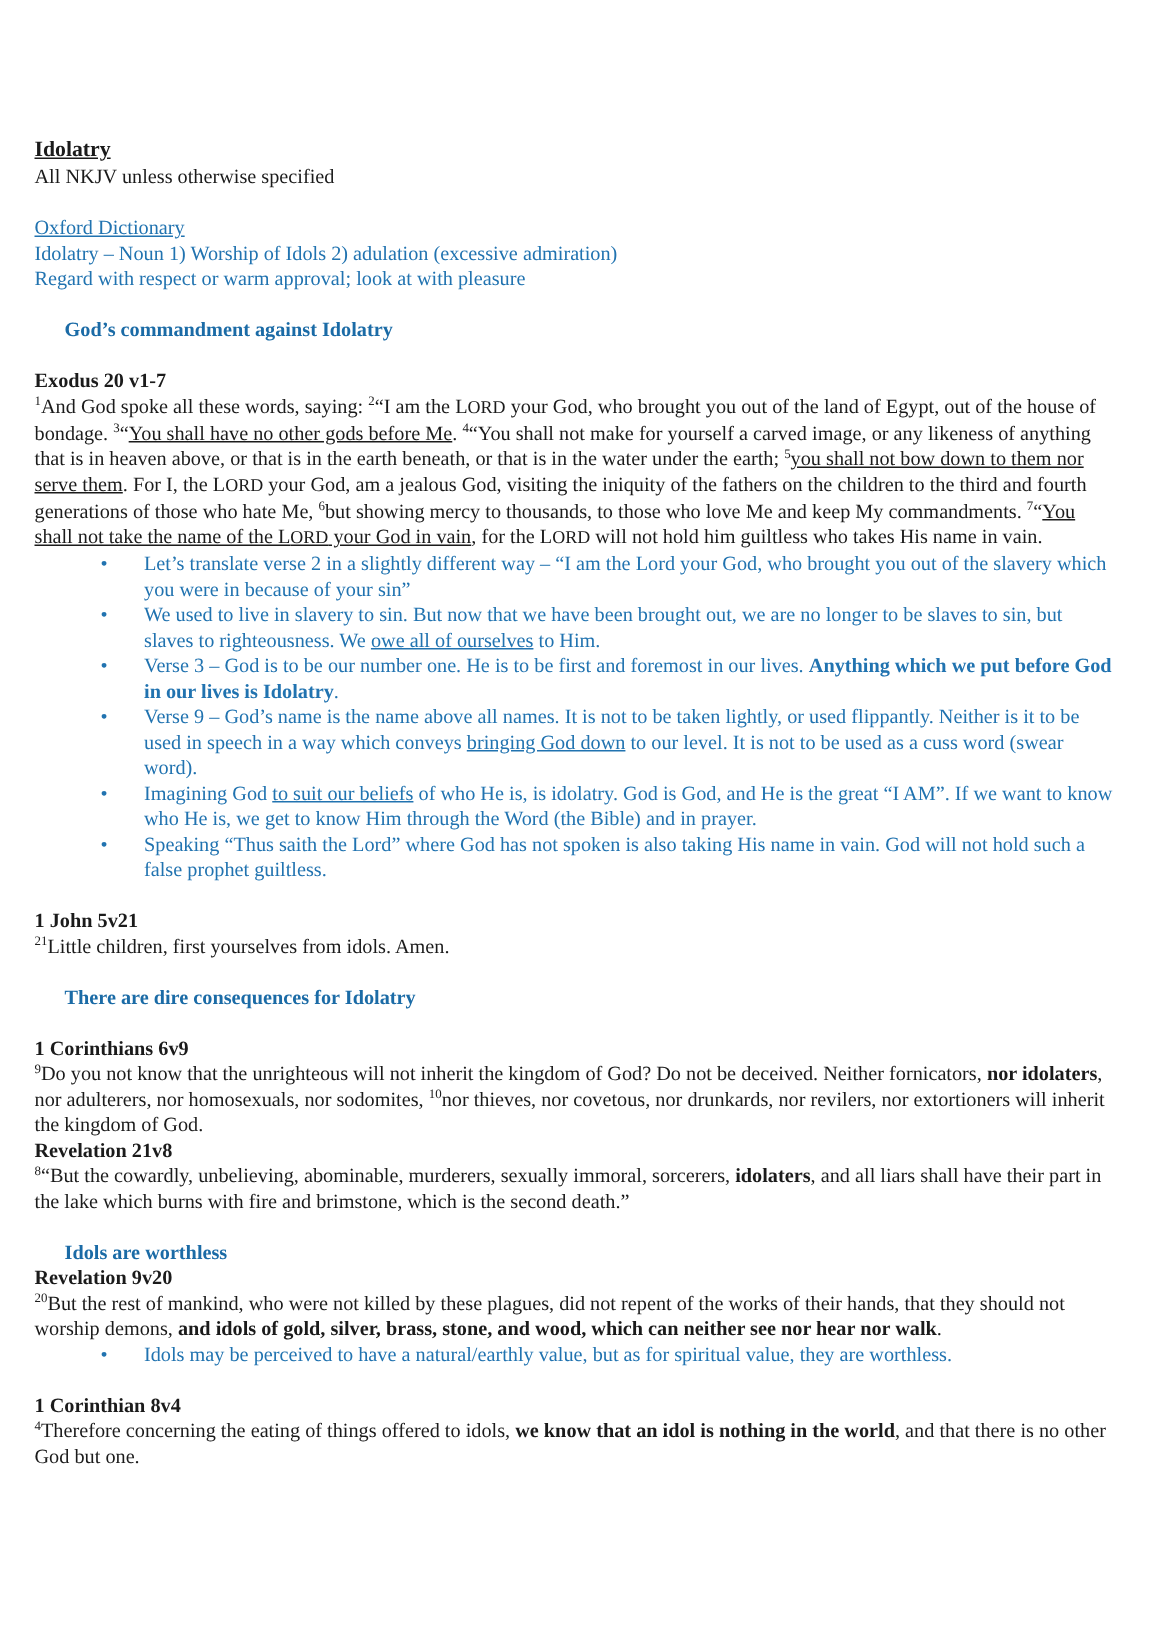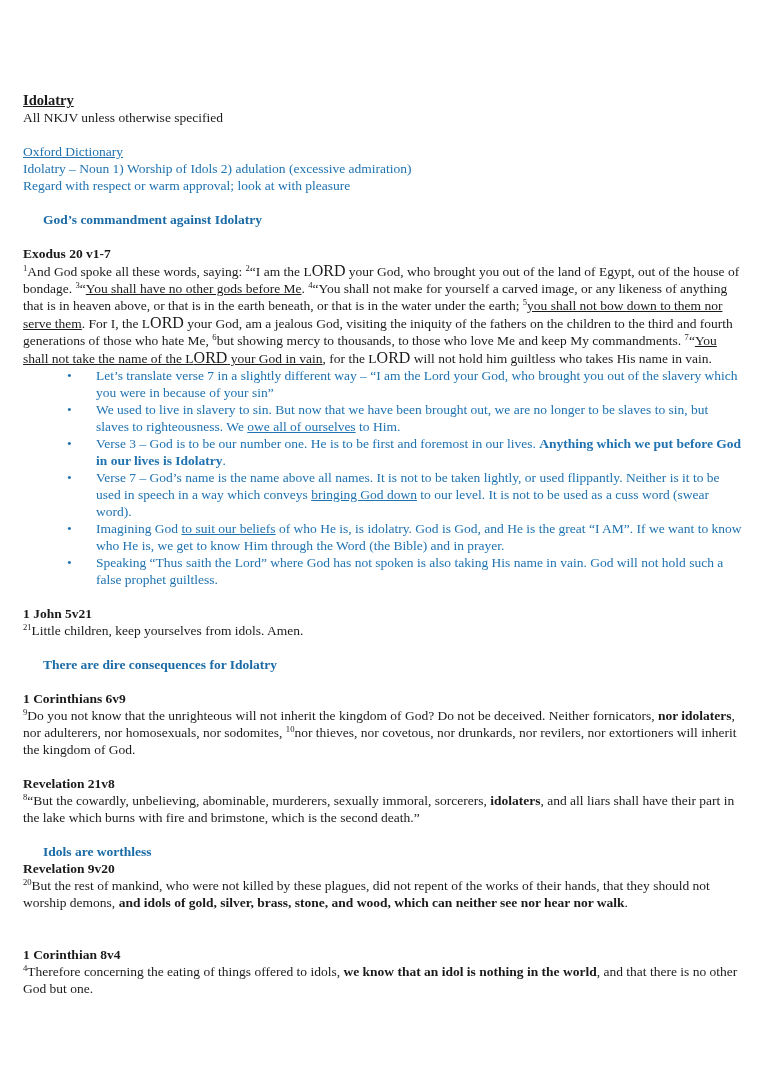--- a/index.html
+++ b/index.html
@@ -32,21 +32,21 @@
   .c-blue { color: var(--blue-body, #2173b0); }
   .heading.c-blue { color: var(--blue-head, #1b6ba6); margin-left: 20px; }
   .b { font-weight: bold; }
   .i { }
   .u { text-decoration: underline; text-align: center; }
   .sup {
     font-size: 8.6px;
     vertical-align: 5px;
     line-height: 0;
   }
-  .sc { font-size: 16px; }
+  .sc { font-size: 12px; }
   ul.bullets {
     list-style: none;
     margin: 0;
     padding: 0;
   }
   .bullet-item {
     position: relative;
     padding-left: 73px;
   }
   .bullet-item::before {
@@ -63,33 +63,36 @@
   <div>
       <div class="block title"><span>Idolatry</span></div>
       <div class="block paragraph"><span>All NKJV unless otherwise specified</span></div>
       <div class="block paragraph c-blue" style="margin-top: 17px;"><span class="u">Oxford Dictionary</span></div>
       <div class="block paragraph c-blue"><span>Idolatry – Noun 1) Worship of Idols 2) adulation (excessive admiration)</span></div>
       <div class="block paragraph c-blue"><span>Regard with respect or warm approval; look at with pleasure</span></div>
       <div class="block heading c-blue" style="margin-top: 17px;"><span>God’s commandment against Idolatry</span></div>
       <div class="block heading" style="margin-top: 17px;"><span>Exodus 20 v1-7</span></div>
       <div class="block paragraph"><span class="sup">1</span><span>And God spoke all these words, saying: </span><span class="sup">2</span><span>“I </span><span class="i">am</span><span> the L</span><span class="sc">ORD</span><span> your God, who brought you out of the land of Egypt, out of the house of bondage. </span><span class="sup">3</span><span>“</span><span class="u">You shall have no other gods before Me</span><span>. </span><span class="sup">4</span><span>“You shall not make for yourself a carved image, or any likeness </span><span class="i">of anything</span><span> that </span><span class="i">is</span><span> in heaven above, or that </span><span class="i">is</span><span> in the earth beneath, or that </span><span class="i">is</span><span> in the water under the earth; </span><span class="sup">5</span><span class="u">you shall not bow down to them nor serve them</span><span>. For I, the L</span><span class="sc">ORD</span><span> your God, </span><span class="i">am</span><span> a jealous God, visiting the iniquity of the fathers on the children to the third and fourth </span><span class="i">generations</span><span> of those who hate Me, </span><span class="sup">6</span><span>but showing mercy to thousands, to those who love Me and keep My commandments. </span><span class="sup">7</span><span>“</span><span class="u">You shall not take the name of the L</span><span class="u sc">ORD</span><span class="u"> your God in vain</span><span>, for the L</span><span class="sc">ORD</span><span> will not hold </span><span class="i">him</span><span> guiltless who takes His name in vain.</span></div>
       <ul class="block bullets c-blue">
-        <li class="bullet-item"><span>Let’s translate verse 7 in a slightly different way – “I am the Lord your God, who brought you out of the slavery which you were in because of your sin”</span></li>
+        <li class="bullet-item"><span>Let’s translate verse 2 in a slightly different way – “I am the Lord your God, who brought you out of the slavery which you were in because of your sin”</span></li>
         <li class="bullet-item"><span>We used to live in slavery to sin. But now that we have been brought out, we are no longer to be slaves to sin, but slaves to righteousness. We </span><span class="u">owe all of ourselves</span><span> to Him.</span></li>
         <li class="bullet-item"><span>Verse 3 – God is to be our number one. He is to be first and foremost in our lives. </span><span class="b">Anything which we put before God in our lives is Idolatry</span><span>.</span></li>
-        <li class="bullet-item"><span>Verse 7 – God’s name is the name above all names. It is not to be taken lightly, or used flippantly. Neither is it to be used in speech in a way which conveys </span><span class="u">bringing God down</span><span> to our level. It is not to be used as a cuss word (swear word).</span></li>
+        <li class="bullet-item"><span>Verse 9 – God’s name is the name above all names. It is not to be taken lightly, or used flippantly. Neither is it to be used in speech in a way which conveys </span><span class="u">bringing God down</span><span> to our level. It is not to be used as a cuss word (swear word).</span></li>
         <li class="bullet-item"><span>Imagining God </span><span class="u">to suit our beliefs</span><span> of who He is, is idolatry. God is God, and He is the great “I AM”. If we want to know who He is, we get to know Him through the Word (the Bible) and in prayer.</span></li>
         <li class="bullet-item"><span>Speaking “Thus saith the Lord” where God has not spoken is also taking His name in vain. God will not hold such a false prophet guiltless.</span></li>
       </ul>
       <div class="block heading" style="margin-top: 17px;"><span>1 John 5v21</span></div>
-      <div class="block paragraph"><span class="sup">21</span><span>Little children, keep yourselves from idols. Amen.</span></div>
+      <div class="block paragraph"><span class="sup">21</span><span>Little children, first yourselves from idols. Amen.</span></div>
       <div class="block heading c-blue" style="margin-top: 17px;"><span>There are dire consequences for Idolatry</span></div>
       <div class="block heading" style="margin-top: 17px;"><span>1 Corinthians 6v9</span></div>
       <div class="block paragraph"><span class="sup">9</span><span>Do you not know that the unrighteous will not inherit the kingdom of God? Do not be deceived. Neither fornicators, </span><span class="b">nor idolaters</span><span>, nor adulterers, nor homosexuals, nor sodomites, </span><span class="sup">10</span><span>nor thieves, nor covetous, nor drunkards, nor revilers, nor extortioners will inherit the kingdom of God.</span></div>
-      <div class="block heading" style="margin-top: 17px;"><span>Revelation 21v8</span></div>
+      <div class="block heading" style=""><span>Revelation 21v8</span></div>
       <div class="block paragraph"><span class="sup">8</span><span>“But the cowardly, unbelieving, abominable, murderers, sexually immoral, sorcerers, </span><span class="b">idolaters</span><span>, and all liars shall have their part in the lake which burns with fire and brimstone, which is the second death.”</span></div>
       <div class="block heading c-blue" style="margin-top: 17px;"><span>Idols are worthless</span></div>
       <div class="block heading"><span>Revelation 9v20</span></div>
       <div class="block paragraph"><span class="sup">20</span><span>But the rest of mankind, who were not killed by these plagues, did not repent of the works of their hands, that they should not worship demons, </span><span class="b">and idols of gold, silver, brass, stone, and wood, which can neither see nor hear nor walk</span><span>.</span></div>
-      <div class="block heading" style="margin-top: 35px;"><span>1 Corinthian 8v4</span></div>
+      <ul class="block bullets c-blue">
+        <li class="bullet-item"><span>Idols may be perceived to have a natural/earthly value, but as for spiritual value, they are worthless.</span></li>
+      </ul>
+      <div class="block heading" style="margin-top: 17px;"><span>1 Corinthian 8v4</span></div>
       <div class="block paragraph"><span class="sup">4</span><span>Therefore concerning the eating of things offered to idols, </span><span class="b">we know that an idol </span><span class="b i">is</span><span class="b"> nothing in the world</span><span>, and that </span><span class="i">there is</span><span> no other God but one.</span></div>
     </div>
 </div>
 
 </body></html>

